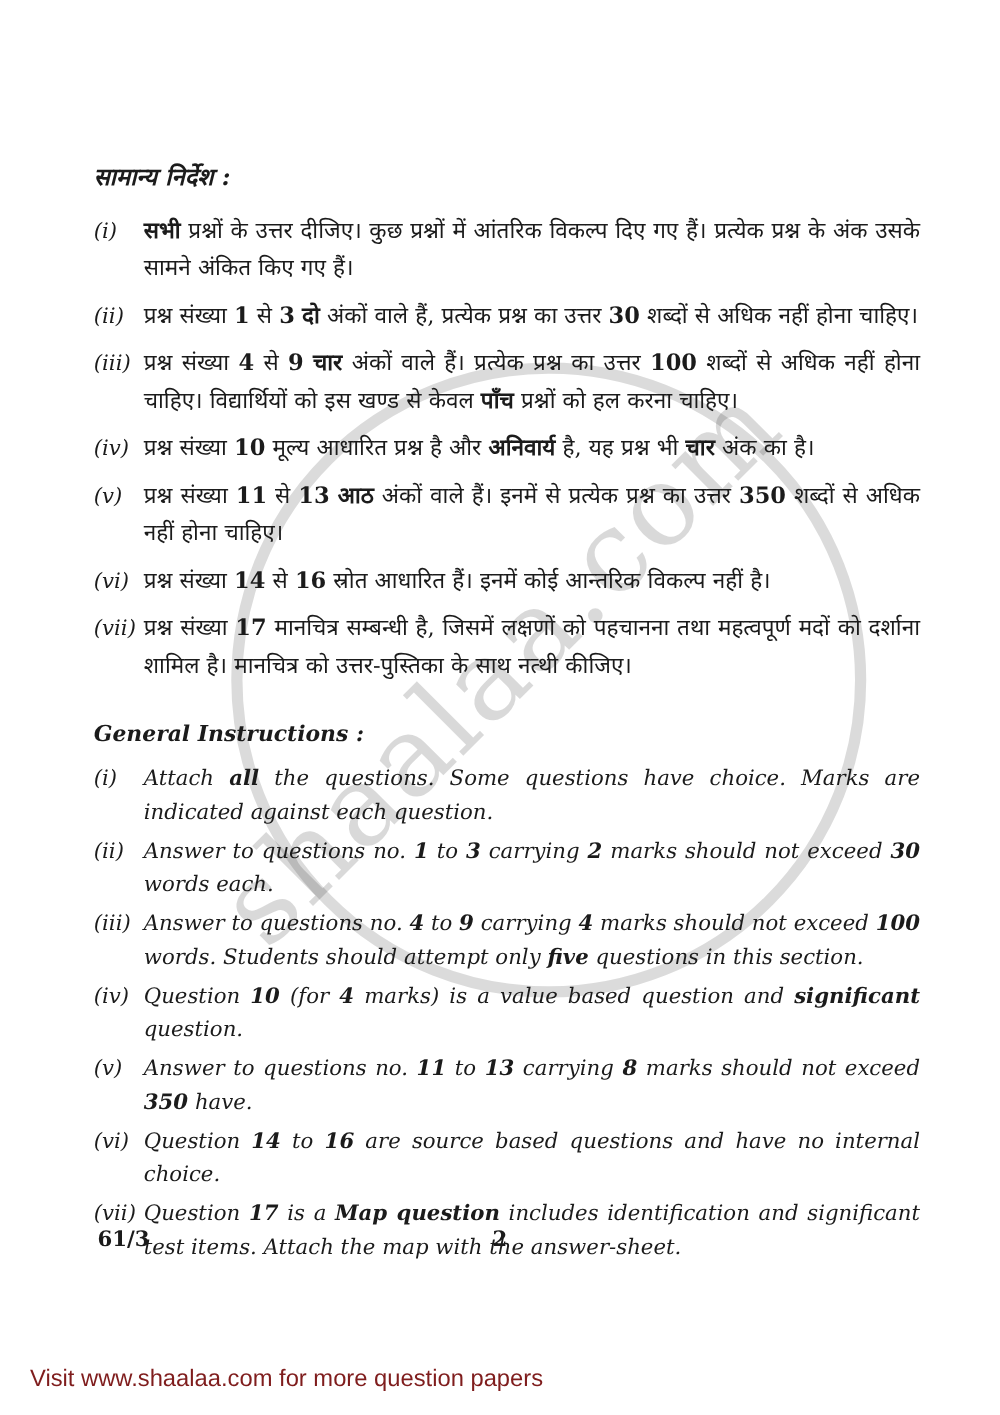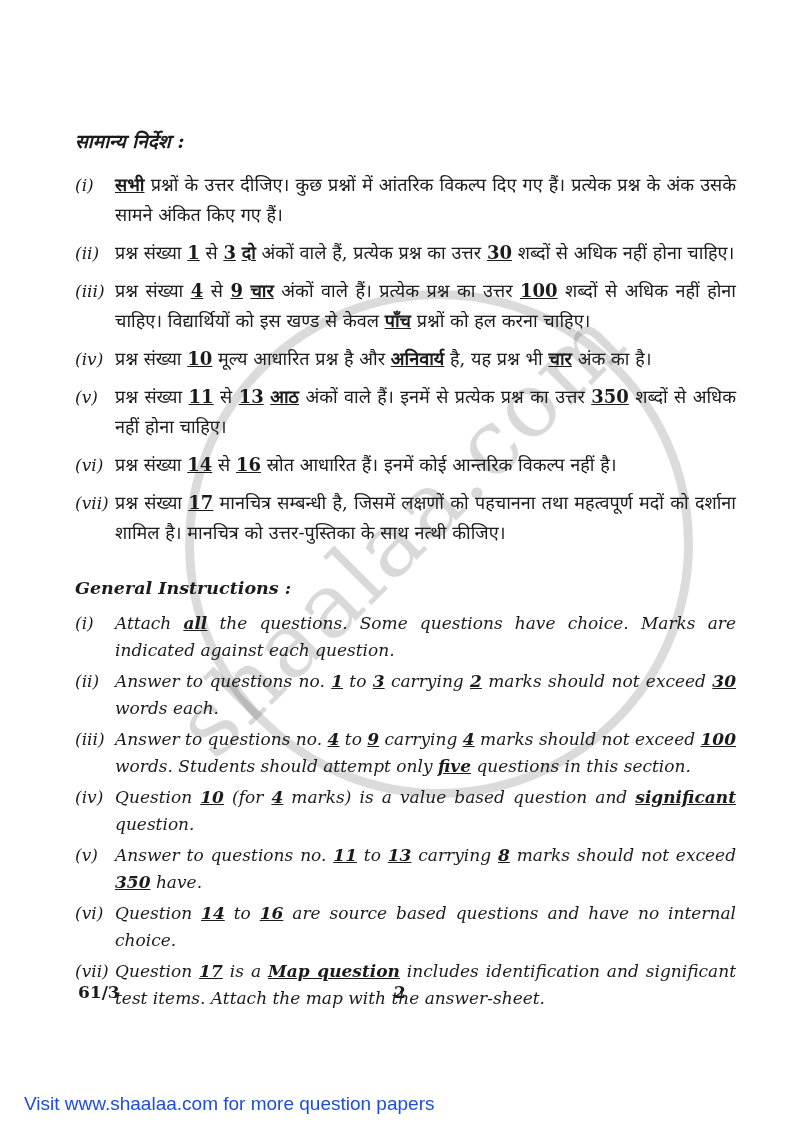--- a/index.html
+++ b/index.html
@@ -48,21 +48,21 @@
     margin:12px 0 12px 0;
     font-size:17.5px;
     font-weight:bold;
     font-style:italic;
   }
 
   .ilist { list-style:none; margin:0; padding:0; }
   .item { display:flex; }
   .num { flex:0 0 40px; width:40px; font-style:italic; }
   .txt { flex:1; text-align:justify; }
-  .b { font-weight:bold;text-decoration:underline; }
+  .b { font-weight:bold; }
 
   .hindi-list .item {
     font-size:18px;
     line-height:30px;
     margin-bottom:8px;
   }
   .hindi-list .num { font-size:17px; }
 
   .english-section { margin-top:30px; }
   .english-list .item {
@@ -84,21 +84,21 @@
     text-align:center;
     font-size:17px;
     font-weight:bold;
   }
 
   .banner {
     position:absolute;
     left:24px; top:1093px;
     font-family:"Liberation Sans", sans-serif;
     font-size:19px;
-    color:#1d4ed8;
+    color:#7f1d1d;
   }
 </style>
 </head>
 <body>
 
 <div class="page">
 
   <div class="wm-circle"></div>
   <div class="wm-text">shaalaa.com</div>
 

